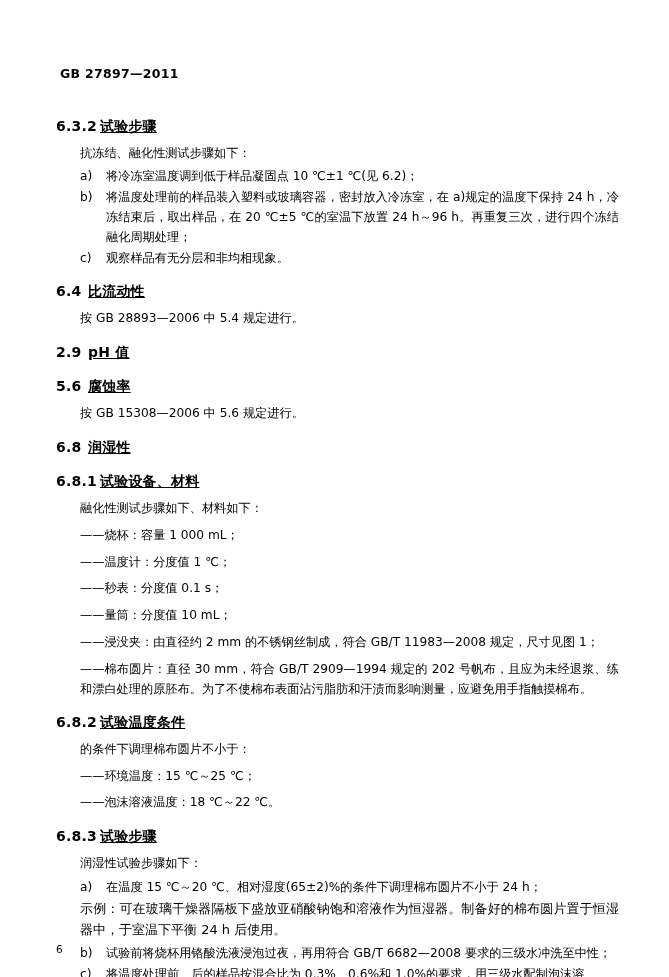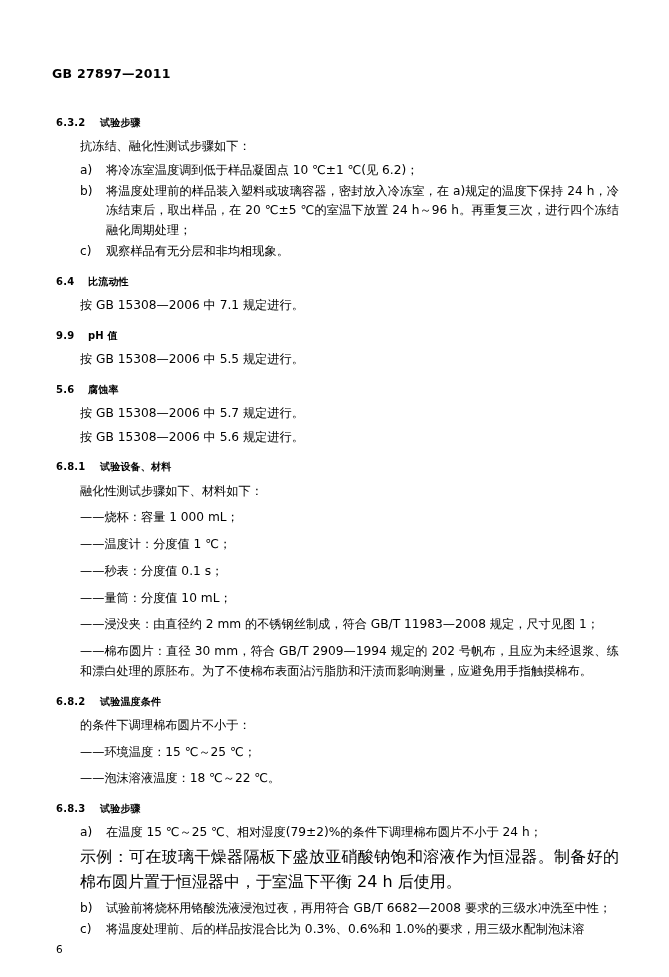--- a/index.html
+++ b/index.html
@@ -18,38 +18,39 @@
   .page {
     position: relative;
     width: 669px;
     height: 977px;
     box-sizing: border-box;
     padding: 0 56px;
   }
   .header {
     position: absolute;
     top: 66px;
-    left: 52px;
+    left: 60px;
     font-size: 12.5px;
     letter-spacing: 0.3px;
     font-weight: bold;
   }
   .content {
     position: absolute;
     top: 103px;
     left: 56px;
     right: 50px;
     font-size: 12.2px;
     line-height: 1.62;
   }
   .sec-head {
     font-weight: bold;
-    font-size: 10px;
+    font-size: 14px;
     margin: 12px 0 6px 0;
     letter-spacing: 0.2px;
+    text-decoration: underline;
   }
   .sec-head .num {
     display: inline-block;
     min-width: 44px;
   }
   .sec-head.l2 .num {
     min-width: 32px;
   }
   .para {
     margin: 4px 0 4px 0;
@@ -75,21 +76,21 @@
     text-align: justify;
   }
   .dash-item {
     padding-left: 24px;
     margin: 7px 0;
     text-align: justify;
   }
   .note {
     margin: 2px 0 4px 0;
     padding-left: 24px;
-    font-size: 16px;
+    font-size: 13px;
     line-height: 1.55;
     text-align: justify;
   }
   .pageno {
     position: absolute;
     left: 56px;
     bottom: 22px;
     font-size: 10.5px;
   }
 </style>
@@ -117,34 +118,35 @@
       </div>
       <div class="list-item">
         <span class="marker">c)</span>
         <span class="txt">观察样品有无分层和非均相现象。</span>
       </div>
     </div>
 
     <div class="sec-head l2">
       <span class="num">6.4</span><span>比流动性</span>
     </div>
-    <div class="para">按 GB 15308—2006 中 7.1 规定进行。</div>
+    <div class="para">按 GB 28893—2006 中 5.4 规定进行。</div>
 
     <div class="sec-head l2">
-      <span class="num">9.9</span><span>pH 值</span>
+      <span class="num">2.9</span><span>pH 值</span>
     </div>
-    <div class="para">按 GB 15308—2006 中 5.5 规定进行。</div>
 
     <div class="sec-head l2">
       <span class="num">5.6</span><span>腐蚀率</span>
     </div>
-    <div class="para">按 GB 15308—2006 中 5.7 规定进行。</div>
 
     <div class="para">按 GB 15308—2006 中 5.6 规定进行。</div>
 
+    <div class="sec-head l2">
+      <span class="num">6.8</span><span>润湿性</span>
+    </div>
 
     <div class="sec-head">
       <span class="num">6.8.1</span><span>试验设备、材料</span>
     </div>
     <div class="para">融化性测试步骤如下、材料如下：</div>
     <div class="list">
       <div class="dash-item">——烧杯：容量 1 000 mL；</div>
       <div class="dash-item">——温度计：分度值 1 ℃；</div>
       <div class="dash-item">——秒表：分度值 0.1 s；</div>
       <div class="dash-item">——量筒：分度值 10 mL；</div>
@@ -157,24 +159,25 @@
     </div>
     <div class="para">的条件下调理棉布圆片不小于：</div>
     <div class="list">
       <div class="dash-item">——环境温度：15 ℃～25 ℃；</div>
       <div class="dash-item">——泡沫溶液温度：18 ℃～22 ℃。</div>
     </div>
 
     <div class="sec-head">
       <span class="num">6.8.3</span><span>试验步骤</span>
     </div>
+    <div class="para">润湿性试验步骤如下：</div>
     <div class="list">
       <div class="list-item">
         <span class="marker">a)</span>
-        <span class="txt">在温度 15 ℃～25 ℃、相对湿度(79±2)%的条件下调理棉布圆片不小于 24 h；</span>
+        <span class="txt">在温度 15 ℃～20 ℃、相对湿度(65±2)%的条件下调理棉布圆片不小于 24 h；</span>
       </div>
       <div class="note">示例：可在玻璃干燥器隔板下盛放亚硝酸钠饱和溶液作为恒湿器。制备好的棉布圆片置于恒湿器中，于室温下平衡 24 h 后使用。</div>
       <div class="list-item">
         <span class="marker">b)</span>
         <span class="txt">试验前将烧杯用铬酸洗液浸泡过夜，再用符合 GB/T 6682—2008 要求的三级水冲洗至中性；</span>
       </div>
       <div class="list-item">
         <span class="marker">c)</span>
         <span class="txt">将温度处理前、后的样品按混合比为 0.3%、0.6%和 1.0%的要求，用三级水配制泡沫溶</span>
       </div>

